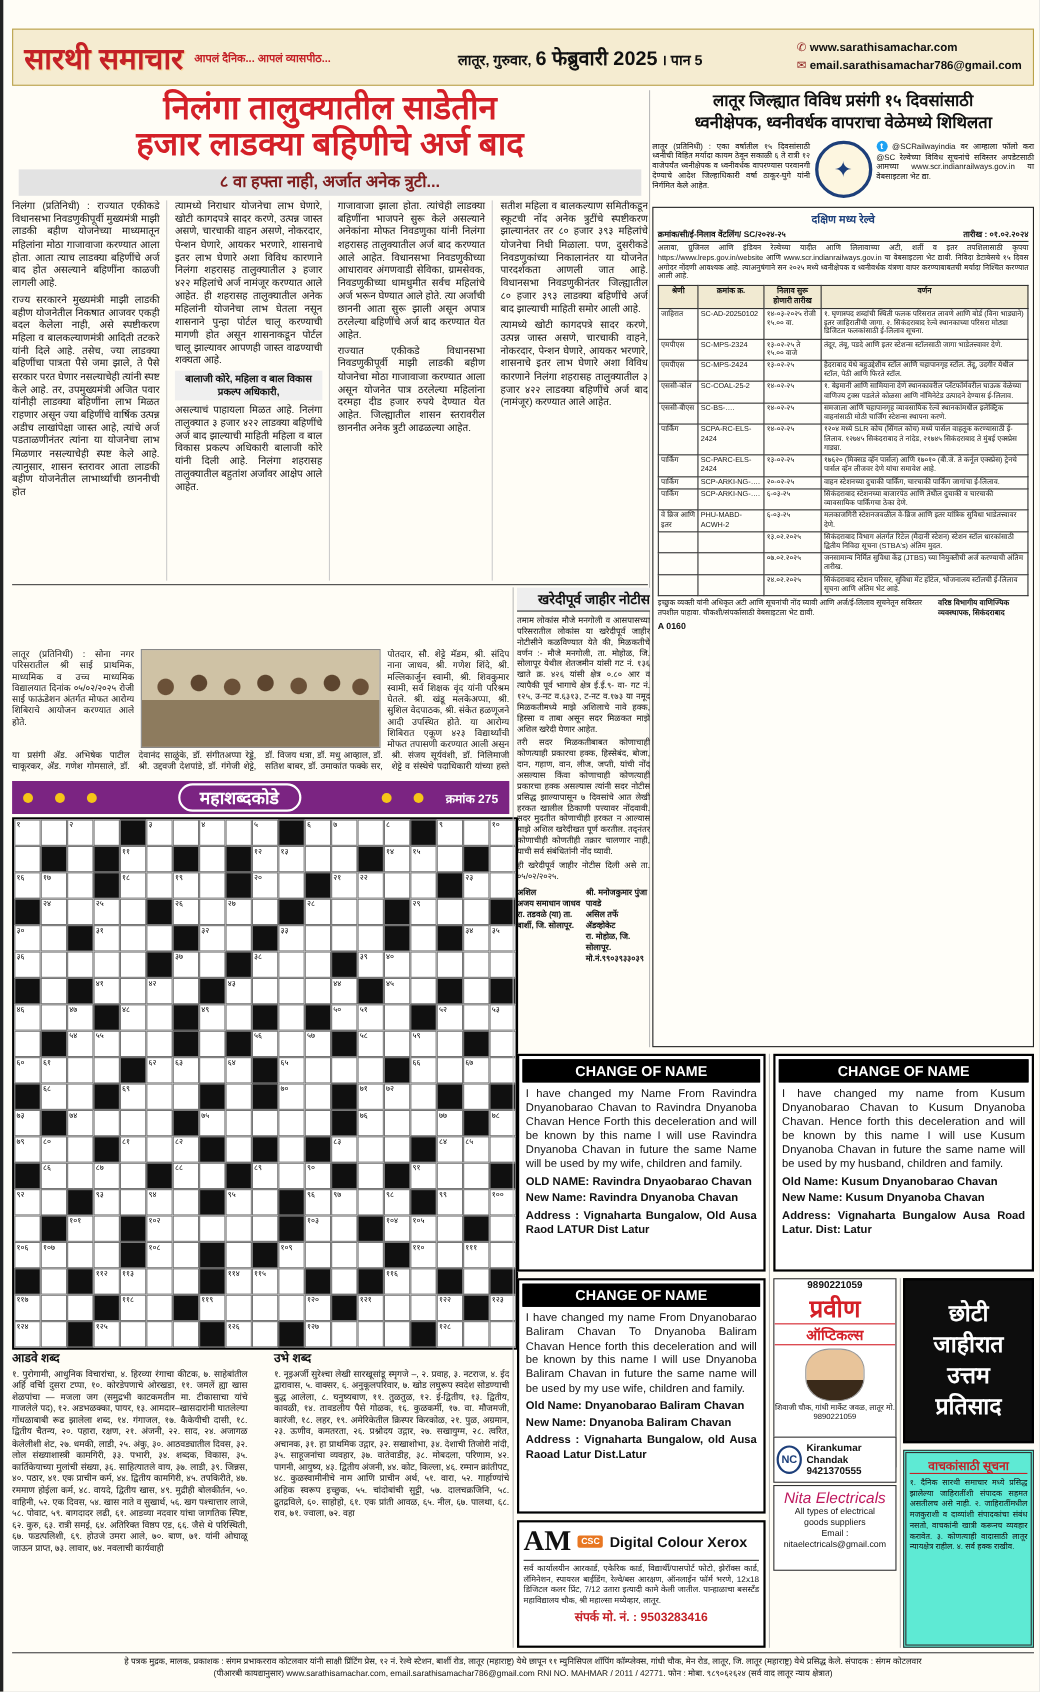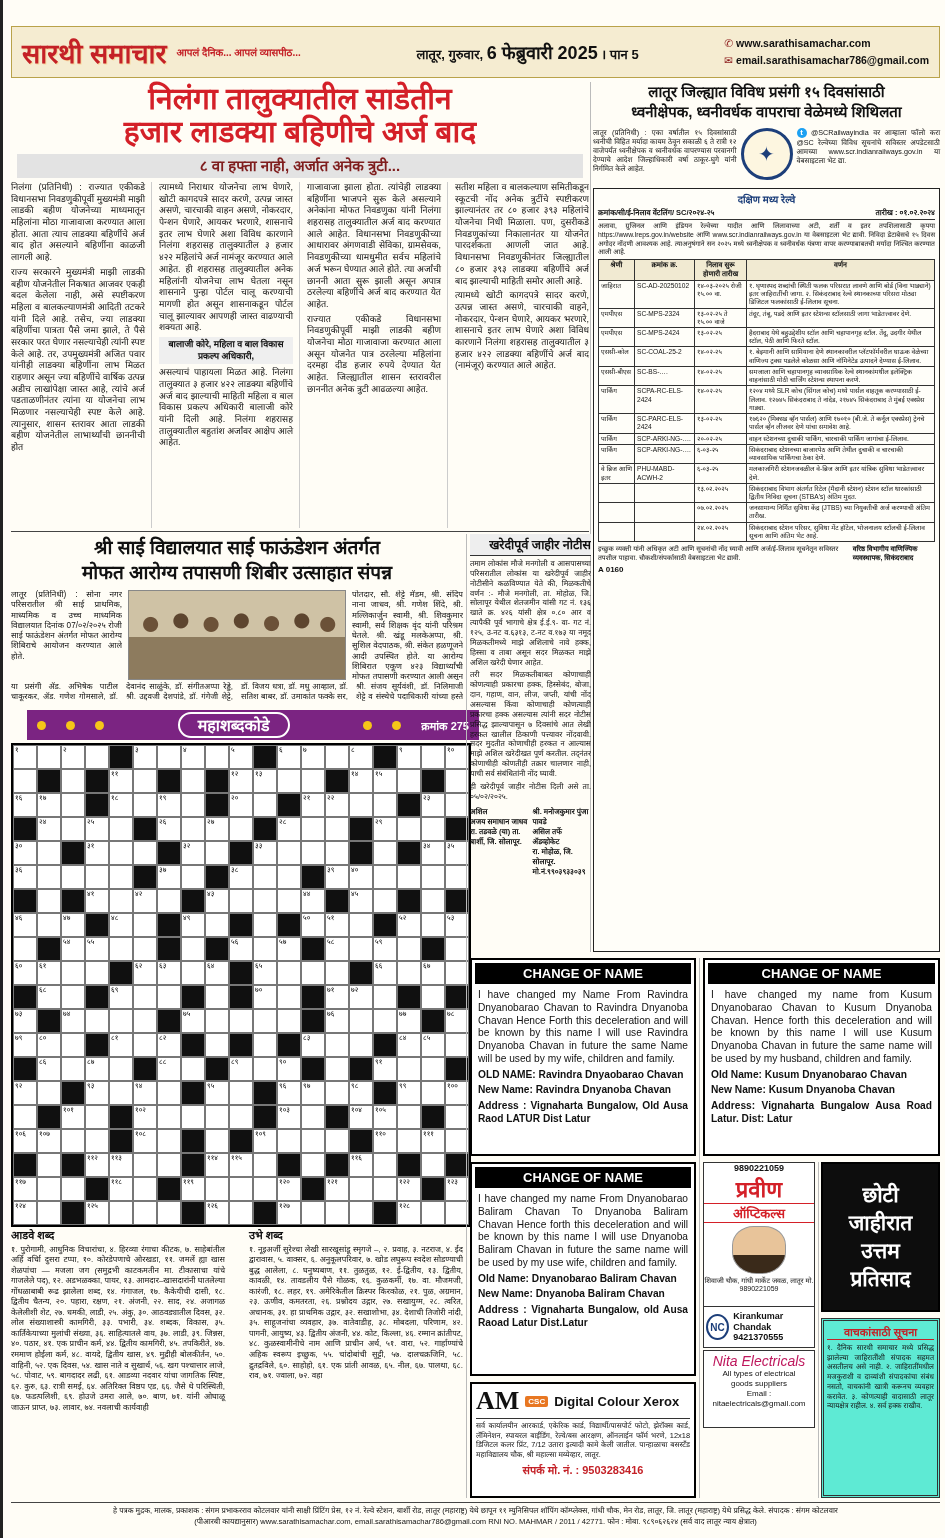--- a/index.html
+++ b/index.html
@@ -51,21 +51,21 @@
 radial-gradient(circle at 10% 38%,#6b5138 7px,transparent 8px),
 radial-gradient(circle at 24% 34%,#5d452f 7px,transparent 8px),
 radial-gradient(circle at 38% 38%,#6b5138 7px,transparent 8px),
 radial-gradient(circle at 52% 34%,#5d452f 7px,transparent 8px),
 radial-gradient(circle at 66% 37%,#6b5138 7px,transparent 8px),
 radial-gradient(circle at 80% 34%,#5d452f 7px,transparent 8px),
 radial-gradient(circle at 92% 38%,#6b5138 7px,transparent 8px),
 linear-gradient(#cfc2a5 52%,#8d7b5e 52%);}
 .sai-bottom{left:8px;top:682px;width:452px;height:26px;font-size:8px;line-height:1.25;column-count:4;column-gap:8px;text-align:justify;overflow:hidden;}
 
-.cw-banner{left:24px;top:710px;width:452px;height:30px;background:#7b2482;color:#fff;display:flex;align-items:center;gap:20px;padding:0 10px;}
+.cw-banner{left:8px;top:710px;width:452px;height:30px;background:#7b2482;color:#fff;display:flex;align-items:center;gap:20px;padding:0 10px;}
 .dot{width:9px;height:9px;border-radius:50%;background:#f5c518;flex:0 0 auto;}
 .cw-title{font-size:16px;font-weight:bold;border:2px solid #fff;border-radius:14px;padding:0 18px;margin:0 auto;}
 .cw-no{font-size:11px;font-weight:bold;white-space:nowrap;}
 .cw-grid{left:8px;top:743px;display:grid;grid-template-columns:repeat(19,24px);grid-auto-rows:24px;border:2px solid #000;background:#fff;width:max-content;}
 .cw-cell{border:1px solid #777;position:relative;background:#fff;}
 .cw-cell.blk{background:#101010;}
 .cw-num{position:absolute;top:-1px;left:1px;font-size:7px;color:#000;}
 
 .clues{left:8px;top:1228px;width:452px;height:270px;display:flex;gap:24px;overflow:hidden;}
 .clue-col{flex:1;font-size:8px;line-height:1.32;text-align:justify;}
@@ -278,27 +278,23 @@
           </tr>
         </tbody>
     </table>
     <div class="rail-foot">
       <span>इच्छुक व्यक्ती यांनी अधिकृत अटी आणि सूचनांची नोंद घ्यावी आणि अर्ज/ई-लिलाव सूचनेतून सविस्तर तपशील पाहावा. चौकशी/संपर्कासाठी वेबसाइटला भेट द्यावी.</span>
       <span style="font-weight:bold">वरिष्ठ विभागीय वाणिज्यिक व्यवस्थापक, सिकंदराबाद</span>
     </div>
     <div class="rail-code">A 0160</div>
   </div>
 
-  <div class="abs sai-hl">
-    <div>श्री साई विद्यालयात साई फाऊंडेशन अंतर्गत</div>
-    <div>मोफत आरोग्य तपासणी शिबीर उत्साहात संपन्न</div>
-  </div>
   <div class="abs sai-row">
     <div class="sai-col" style="flex:1">
-        <p>लातूर (प्रतिनिधी) : सोना नगर परिसरातील श्री साई प्राथमिक, माध्यमिक व उच्च माध्यमिक विद्यालयात दिनांक 07/०२/२०२५ रोजी साई फाऊंडेशन अंतर्गत मोफत आरोग्य शिबिराचे आयोजन करण्यात आले होते.</p>
+        <p>लातूर (प्रतिनिधी) : सोना नगर परिसरातील श्री साई प्राथमिक, माध्यमिक व उच्च माध्यमिक विद्यालयात दिनांक ०५/०२/२०२५ रोजी साई फाऊंडेशन अंतर्गत मोफत आरोग्य शिबिराचे आयोजन करण्यात आले होते.</p>
       </div>
     <div class="sai-photo"></div>
     <div class="sai-col" style="flex:1">
         <p>पोतदार, सौ. शेट्टे मॅडम, श्री. संदिप नाना जाधव, श्री. गणेश शिंदे, श्री. मल्लिकार्जुन स्वामी, श्री. शिवकुमार स्वामी, सर्व शिक्षक वृंद यांनी परिश्रम घेतले. श्री. खंडू मलकेअप्पा, श्री. सुशिल वेदपाठक, श्री. संकेत हळणूजने आदी उपस्थित होते. या आरोग्य शिबिरात एकूण ४२३ विद्यार्थ्यांची मोफत तपासणी करण्यात आली असून गरजू विद्यार्थ्यांना मोफत औषधे देण्यात आली.</p>
       </div>
   </div>
   <div class="abs sai-bottom">
       <p>या प्रसंगी ॲड. अभिषेक पाटील चाकूरकर, ॲड. गणेश गोमसाले, डॉ. देवानंद साळुंके, डॉ. संगीतअप्पा रेड्डे, श्री. उद्दवजी देशपांडे, डॉ. गंगेजी शेट्टे, डॉ. विजय धत्रा, डॉ. मधु आव्हाल, डॉ. सतिश बाबर, डॉ. उमाकांत फक्के सर, श्री. संजय सूर्यवंशी, डॉ. निलिमाजी शेट्टे व संस्थेचे पदाधिकारी यांच्या हस्ते श्री साईंच्या प्रतिमेचे पूजन व दीपप्रज्वलन करून शिबिराचे उद्घाटन झाले. गरजू विद्यार्थ्यांना मोफत चष्मे व औषधांचे वाटप करण्यात आले.</p>
     </div>
 

